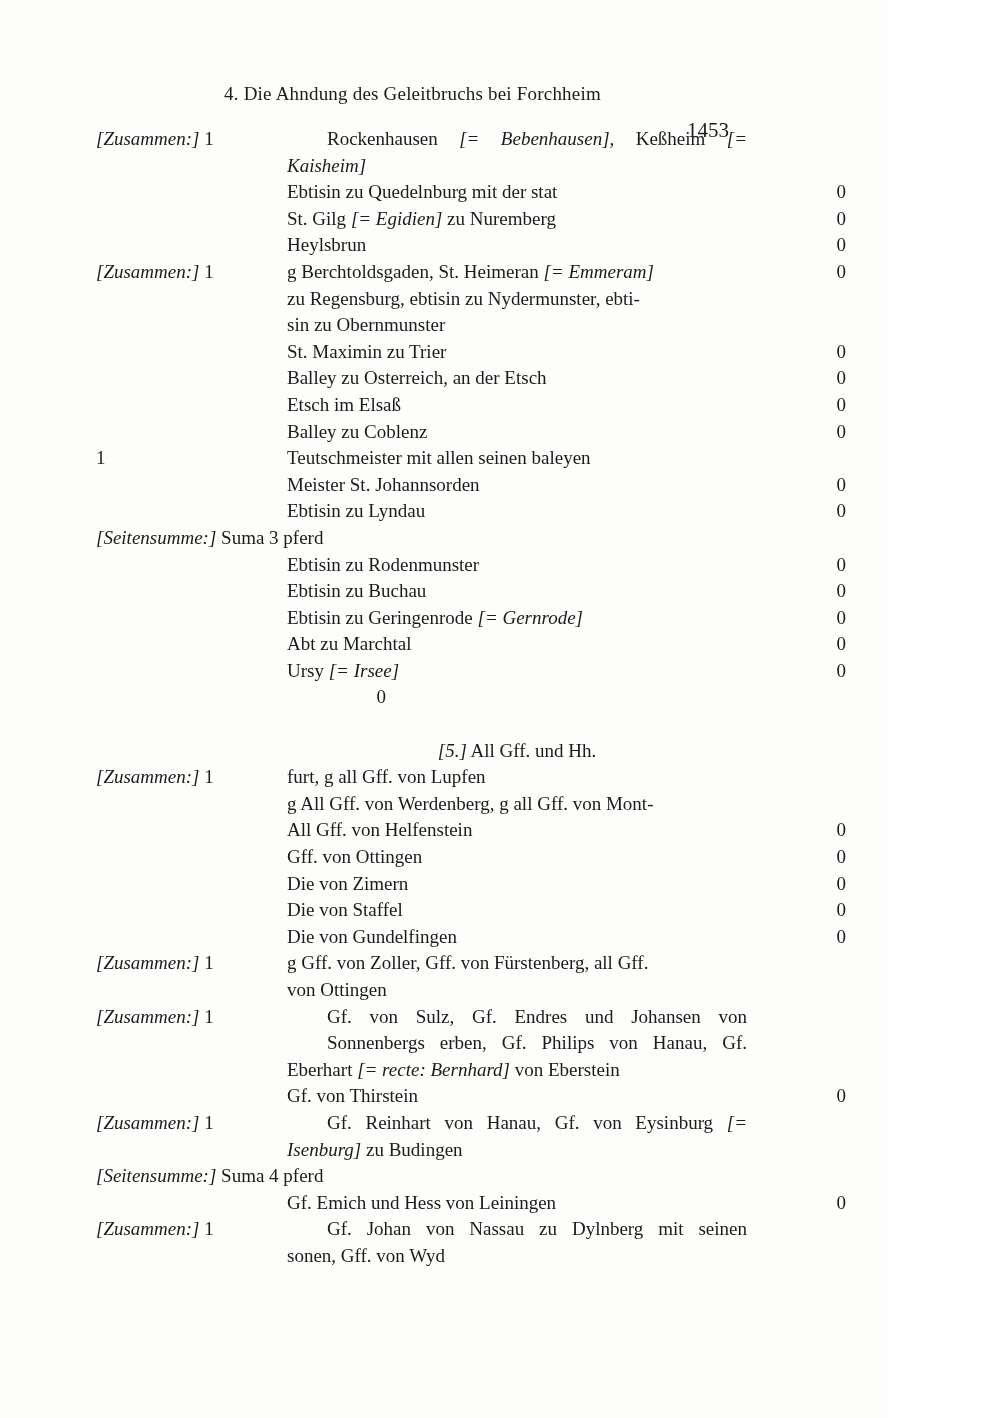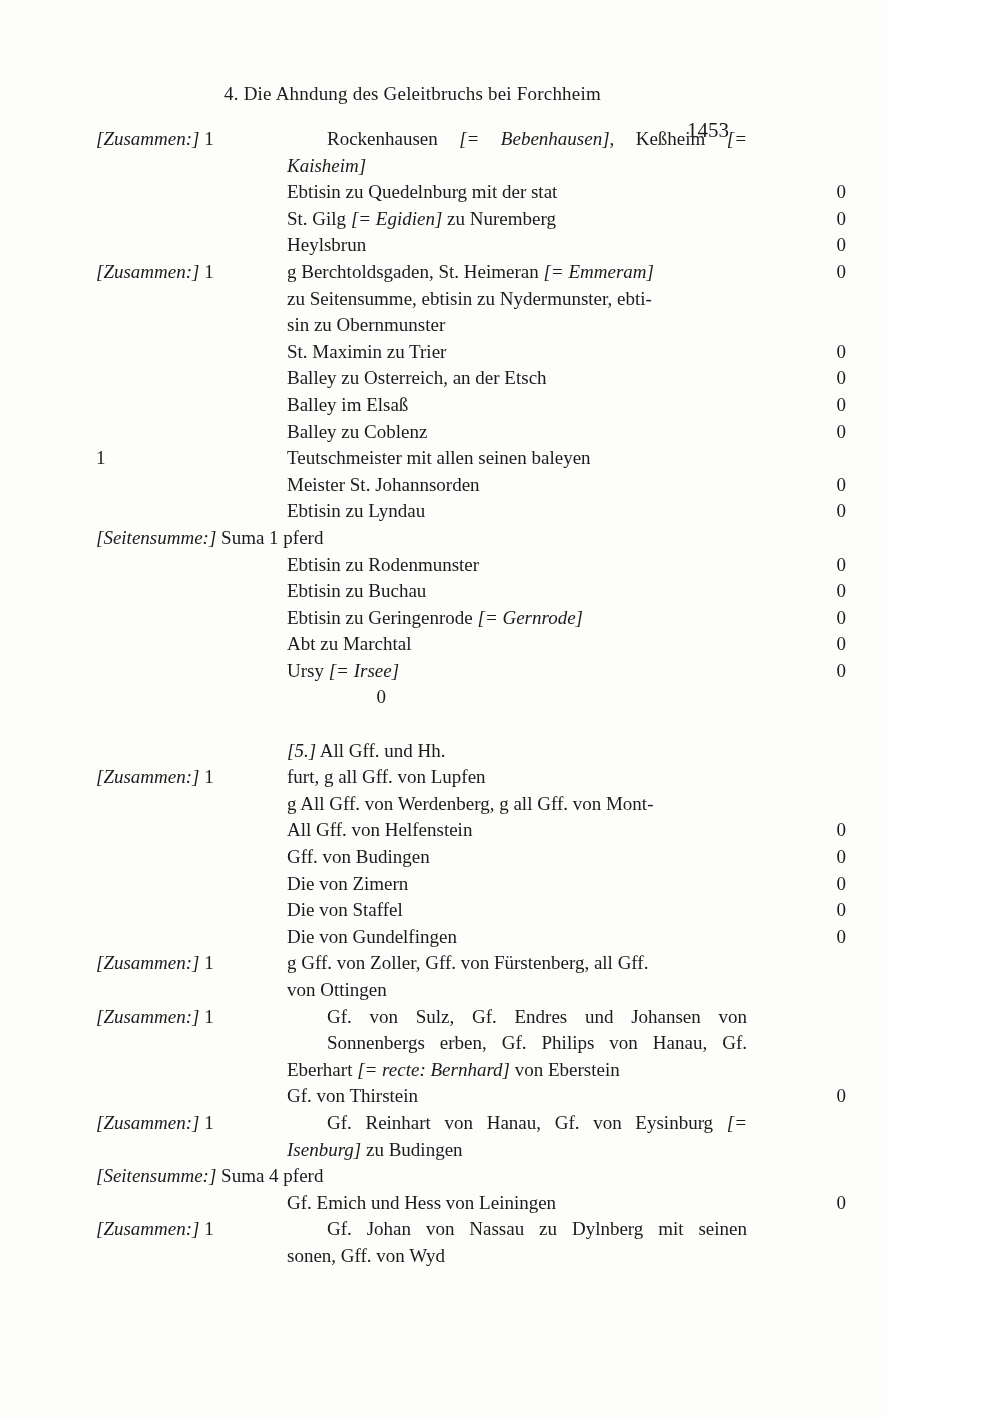--- a/index.html
+++ b/index.html
@@ -17,21 +17,21 @@
   }
   .header { position: relative; height: 27px; line-height: 27px; margin-bottom: 19px; }
   .header .title { text-align: center; letter-spacing: 0.2px; }
   .header .pagenum { position: absolute; right: 0; top: -3px; font-size: 21px; margin-top: 40px; }
   .rows { width: 750px; }
   .row { display: flex; align-items: flex-start; }
   .row.heading { margin-top: 26.6px; }
   .cell { flex: none; }
   .cell.margin { width: 191px; }
   .cell.body { width: 460px; }
-  .cell.body.center { text-align: left; }
+  .cell.body.center { text-align: center; }
   .cell.value { width: 99px; text-align: right; }
   .line, .cell, .sum-line { line-height: 26.6px; }
   .line.justify { text-align: justify; text-align-last: justify; margin-left: 40px; }
   .sum-line { width: 750px; }
   em { font-style: italic; }
 </style>
 </head>
 <body>
 
 <div class="page">
@@ -66,21 +66,21 @@
         <div class="cell margin"></div>
         <div class="cell body">
           <div class="line"><span>Heylsbrun</span></div>
         </div>
         <div class="cell value">0</div>
       </div>
       <div class="row entry">
         <div class="cell margin"><em>[Zusammen:]</em><span> 1</span></div>
         <div class="cell body">
           <div class="line"><span>g Berchtoldsgaden, St. Heimeran </span><em>[= Emmeram]</em></div>
-          <div class="line"><span>zu Seitensumme, ebtisin zu Nydermunster, ebti-</span></div>
+          <div class="line"><span>zu Regensburg, ebtisin zu Nydermunster, ebti-</span></div>
           <div class="line"><span>sin zu Obernmunster</span></div>
         </div>
         <div class="cell value">0</div>
       </div>
       <div class="row entry">
         <div class="cell margin"></div>
         <div class="cell body">
           <div class="line"><span>St. Maximin zu Trier</span></div>
         </div>
         <div class="cell value">0</div>
@@ -88,21 +88,21 @@
       <div class="row entry">
         <div class="cell margin"></div>
         <div class="cell body">
           <div class="line"><span>Balley zu Osterreich, an der Etsch</span></div>
         </div>
         <div class="cell value">0</div>
       </div>
       <div class="row entry">
         <div class="cell margin"></div>
         <div class="cell body">
-          <div class="line"><span>Balley im Elsaß</span></div>
+          <div class="line"><span>Etsch im Elsaß</span></div>
         </div>
         <div class="cell value">0</div>
       </div>
       <div class="row entry">
         <div class="cell margin"></div>
         <div class="cell body">
           <div class="line"><span>Balley zu Coblenz</span></div>
         </div>
         <div class="cell value">0</div>
       </div>
@@ -121,21 +121,21 @@
         <div class="cell value">0</div>
       </div>
       <div class="row entry">
         <div class="cell margin"></div>
         <div class="cell body">
           <div class="line"><span>Ebtisin zu Lyndau</span></div>
         </div>
         <div class="cell value">0</div>
       </div>
       <div class="row sum">
-        <div class="sum-line"><em>[Seitensumme:]</em><span> Suma 1 pferd</span></div>
+        <div class="sum-line"><em>[Seitensumme:]</em><span> Suma 3 pferd</span></div>
       </div>
       <div class="row entry">
         <div class="cell margin"></div>
         <div class="cell body">
           <div class="line"><span>Ebtisin zu Rodenmunster</span></div>
         </div>
         <div class="cell value">0</div>
       </div>
       <div class="row entry">
         <div class="cell margin"></div>
@@ -187,21 +187,21 @@
       <div class="row entry">
         <div class="cell margin"></div>
         <div class="cell body">
           <div class="line"><span>All Gff. von Helfenstein</span></div>
         </div>
         <div class="cell value">0</div>
       </div>
       <div class="row entry">
         <div class="cell margin"></div>
         <div class="cell body">
-          <div class="line"><span>Gff. von Budingen</span></div>
+          <div class="line"><span>Gff. von Ottingen</span></div>
         </div>
         <div class="cell value">0</div>
       </div>
       <div class="row entry">
         <div class="cell margin"></div>
         <div class="cell body">
           <div class="line"><span>Die von Zimern</span></div>
         </div>
         <div class="cell value">0</div>
       </div>

